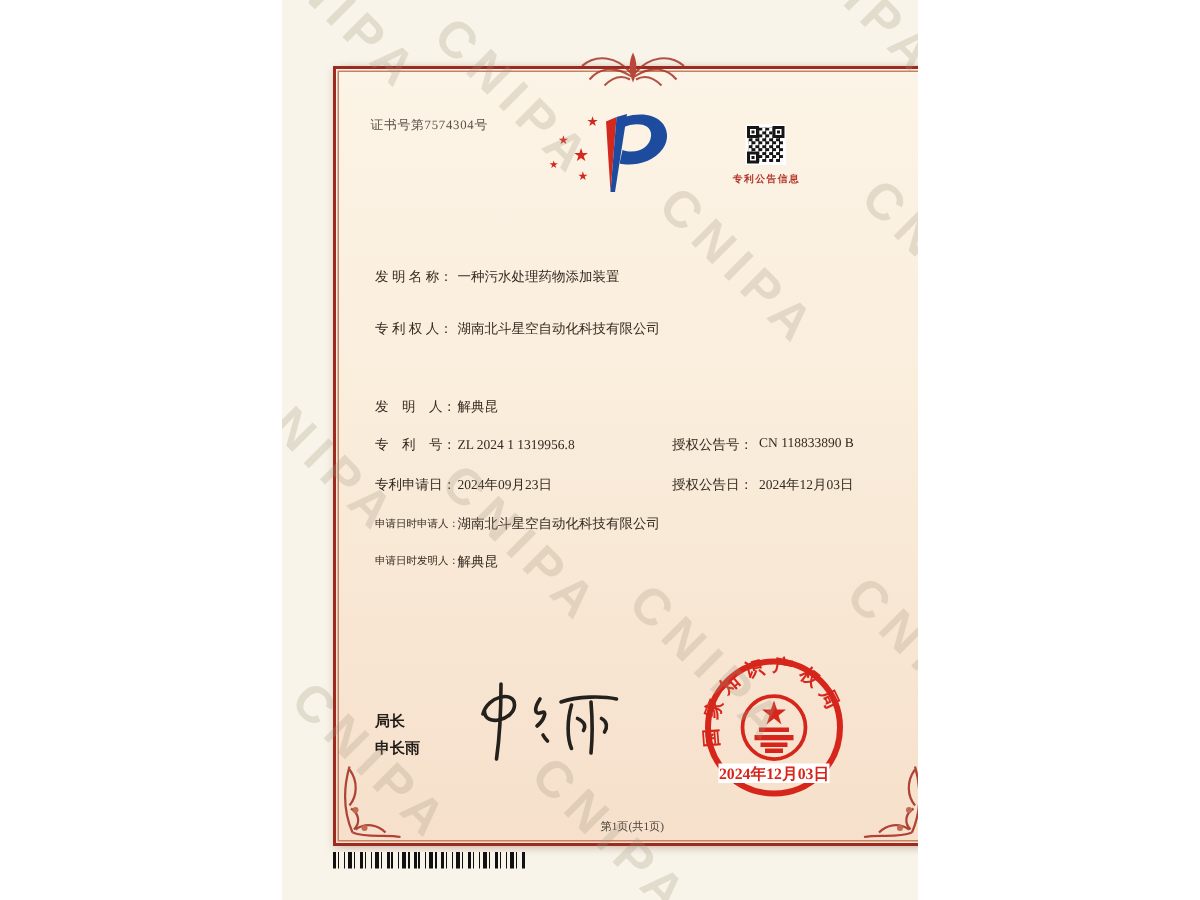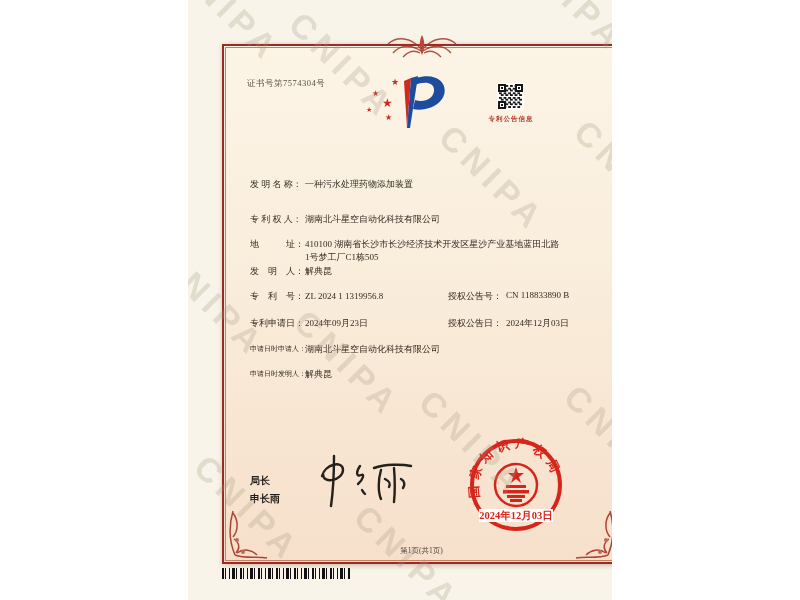--- a/index.html
+++ b/index.html
@@ -126,23 +126,20 @@
       </div>
       <div class="qr-cap">专利公告信息</div>
 
 
       <div class="row" style="top:132px;">
         <span class="lbl">发 明 名 称：</span><span class="val">一种污水处理药物添加装置</span>
       </div>
       <div class="row" style="top:167px;">
         <span class="lbl">专 利 权 人：</span><span class="val">湖南北斗星空自动化科技有限公司</span>
       </div>
-      <div class="row" style="top:192px; height:28px;">
-        <span class="lbl">地　　　址：</span><span class="val" style="width:256px;">410100 湖南省长沙市长沙经济技术开发区星沙产业基地蓝田北路1号梦工厂C1栋505</span>
-      </div>
       <div class="row" style="top:219px;">
         <span class="lbl">发　明　人：</span><span class="val">解典昆</span>
       </div>
       <div class="row" style="top:244px;">
         <span class="lbl">专　利　号：</span><span class="val">ZL 2024 1 1319956.8</span>
         <span class="lbl2">授权公告号：</span><span class="val2">CN 118833890 B</span>
       </div>
       <div class="row" style="top:271px;">
         <span class="lbl">专利申请日：</span><span class="val">2024年09月23日</span>
         <span class="lbl2">授权公告日：</span><span class="val2">2024年12月03日</span>

